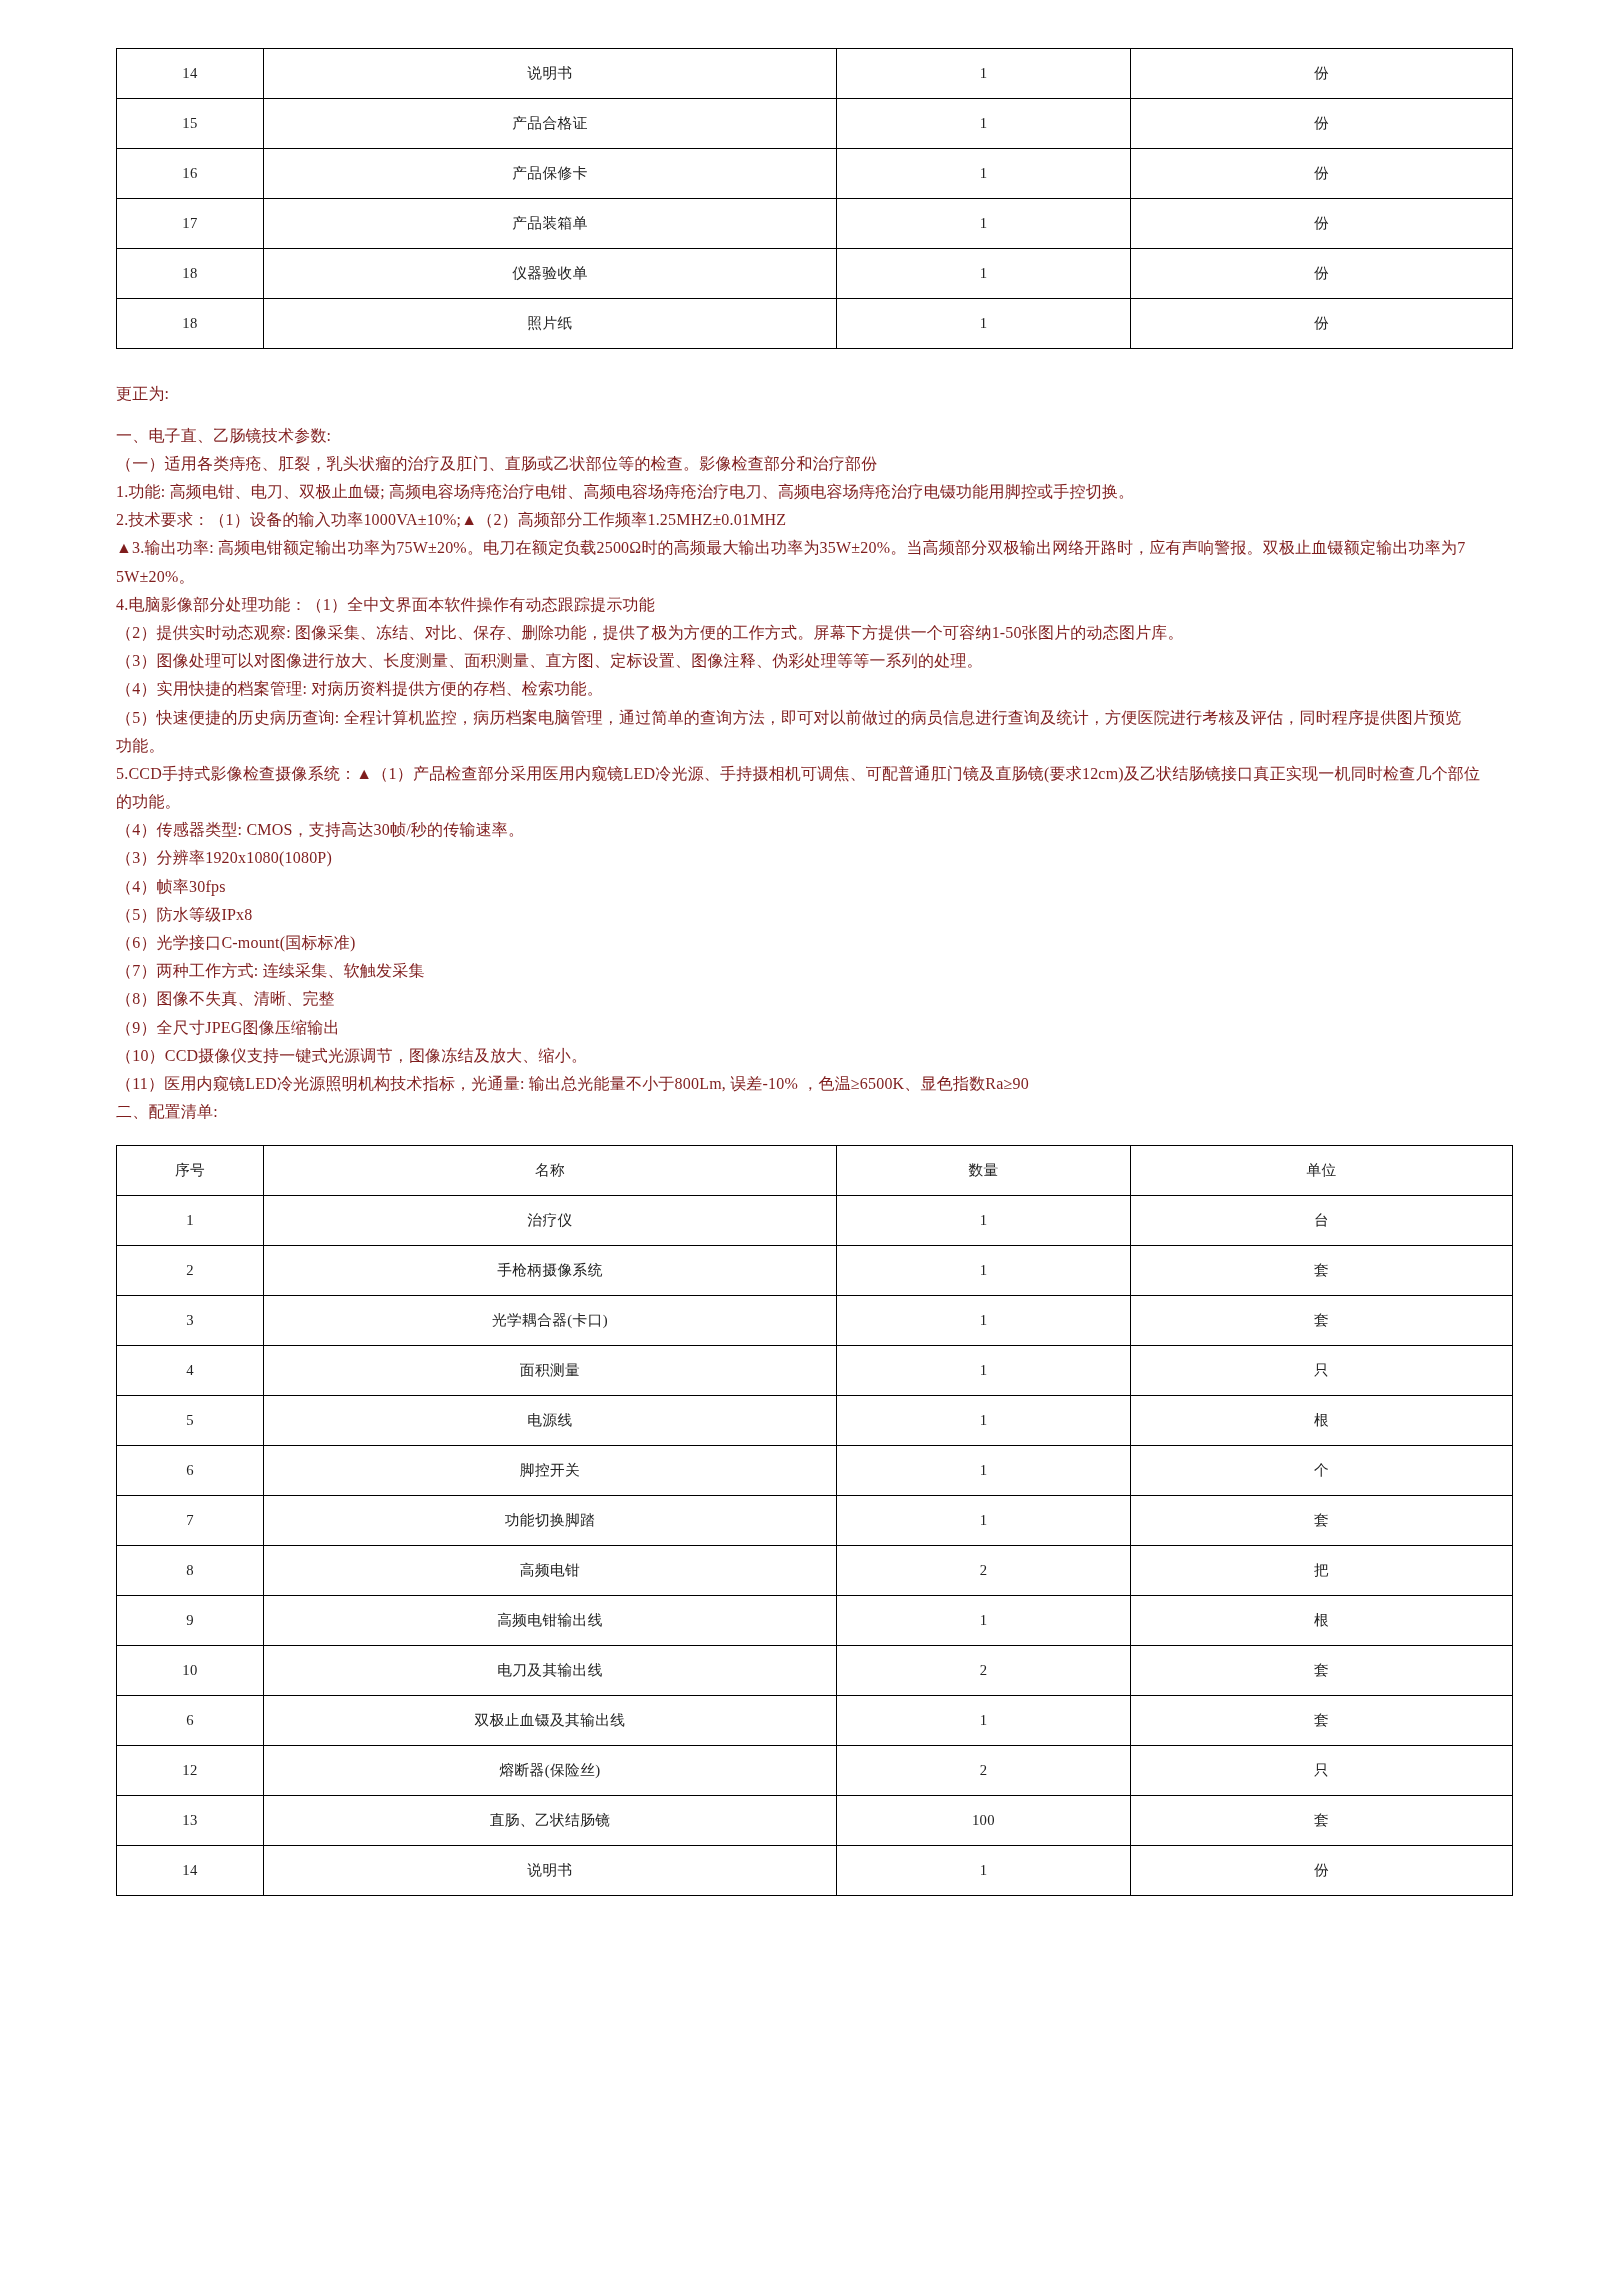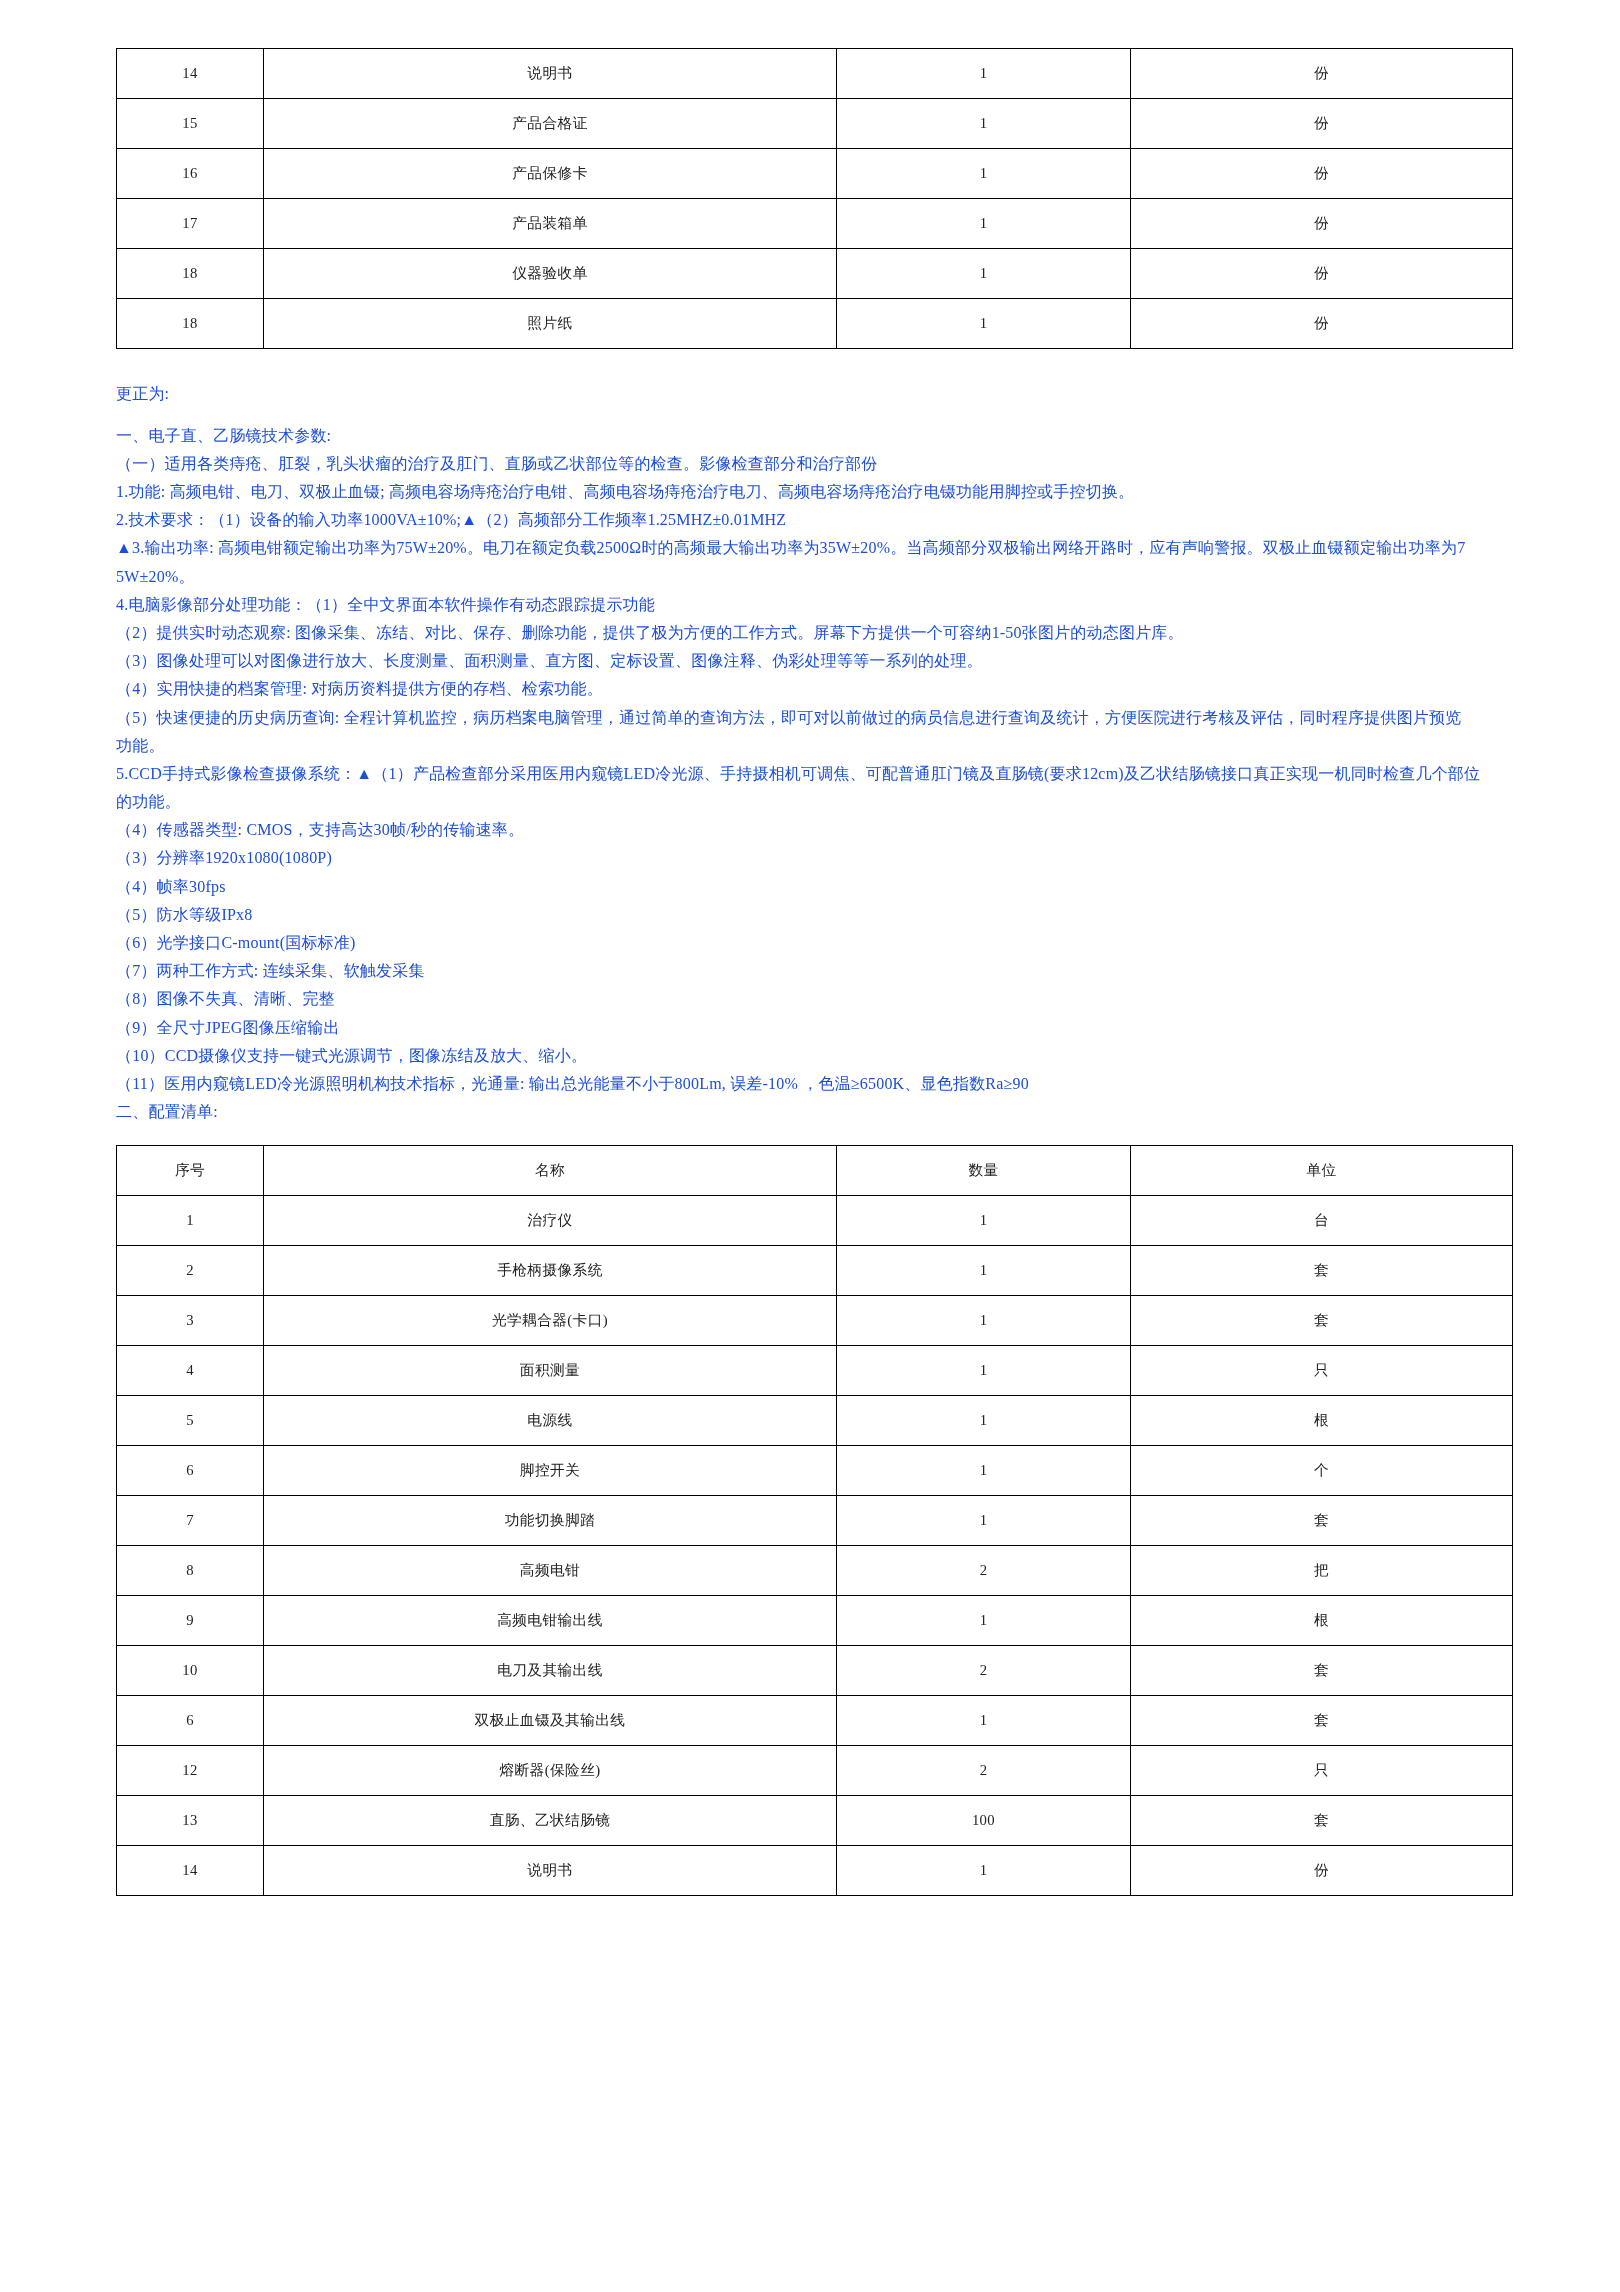--- a/index.html
+++ b/index.html
@@ -52,21 +52,21 @@
   #top-table-wrap { margin-top: 8.8px; }
 
   
   .para {
     font-size: 16px;
     line-height: 1.45;
     margin: 0;
     padding: 0;
     text-align: justify;
     letter-spacing: 0.2px;
-    color: #1d4ed8;
+    color: #7f1d1d;
   }
   .block {
     margin-top: 5px;
   }
 
   .spacer-sm { height: 13.7px; }
   .spacer-lg { height: 33px; }
 
   
   #list-table-wrap { margin-top: 21.6px; }

